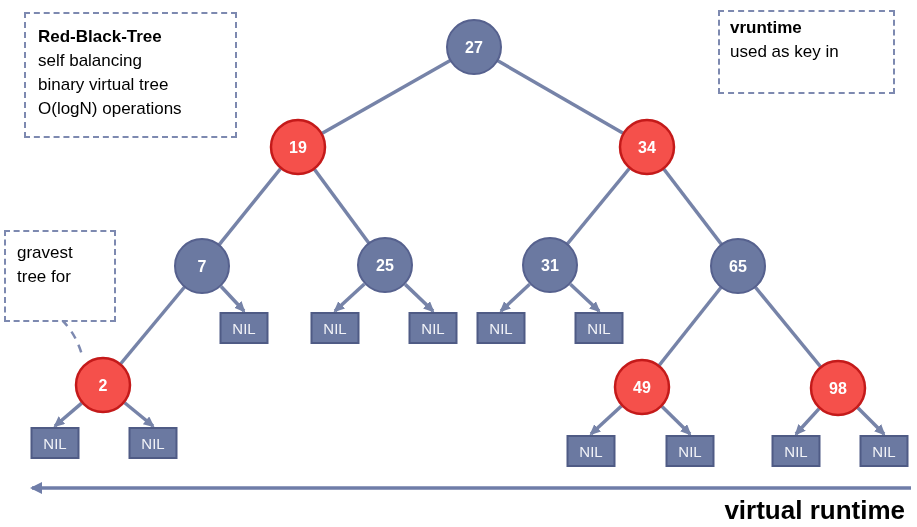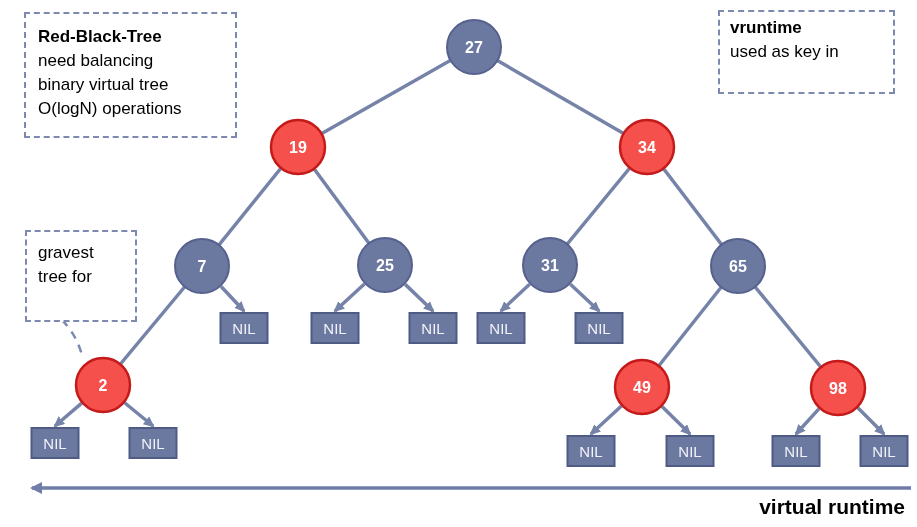--- a/index.html
+++ b/index.html
@@ -13,24 +13,24 @@
     border:2px dashed #7D89B0;
     background:#ffffff;
     color:#000000;
     font-size:17px;
     line-height:24px;
     box-sizing:border-box;
   }
   .note .title{font-weight:bold;}
   .note-rbtree{left:24px;top:12px;width:213px;height:126px;padding:11px 12px;}
   .note-vruntime{left:718px;top:10px;width:177px;height:84px;padding:4px 10px;}
-  .note-gravest{left:25px;top:230px;width:112px;height:92px;padding:9px 11px;}
+  .note-gravest{left:4px;top:230px;width:112px;height:92px;padding:9px 11px;}
   .axis-label{
     position:absolute;right:12px;top:495px;
-    font-size:21px;font-weight:bold;color:#000000;
+    font-size:26px;font-weight:bold;color:#000000;
   }
   .node-text{font-family:"Liberation Sans",sans-serif;font-weight:bold;font-size:16px;}
   .nil-text{font-family:"Liberation Sans",sans-serif;font-size:15px;}
 </style>
 </head>
 <body>
 
 <div class="canvas">
 
   <svg id="tree-svg" width="917" height="527" viewBox="0 0 917 527">
@@ -108,21 +108,21 @@
         <text x="103" y="390.5" fill="#FFFFFF" text-anchor="middle" class="node-text">2</text>
         <circle cx="642" cy="387" r="27" fill="#F5504B" stroke="#C41A1A" stroke-width="2.5"></circle>
         <text x="642" y="392.5" fill="#FFFFFF" text-anchor="middle" class="node-text">49</text>
         <circle cx="838" cy="388" r="27" fill="#F5504B" stroke="#C41A1A" stroke-width="2.5"></circle>
         <text x="838" y="393.5" fill="#FFFFFF" text-anchor="middle" class="node-text">98</text>
       </g>
   </svg>
 
   <div class="note note-rbtree">
     <div class="title">Red-Black-Tree</div>
-    <div>need balancing</div>
+    <div>self balancing</div>
     <div>binary virtual tree</div>
     <div>O(logN) operations</div>
   </div>
 
   <div class="note note-vruntime">
     <div class="title">vruntime</div>
     <div>used as key in</div>
   </div>
 
   <div class="note note-gravest">

